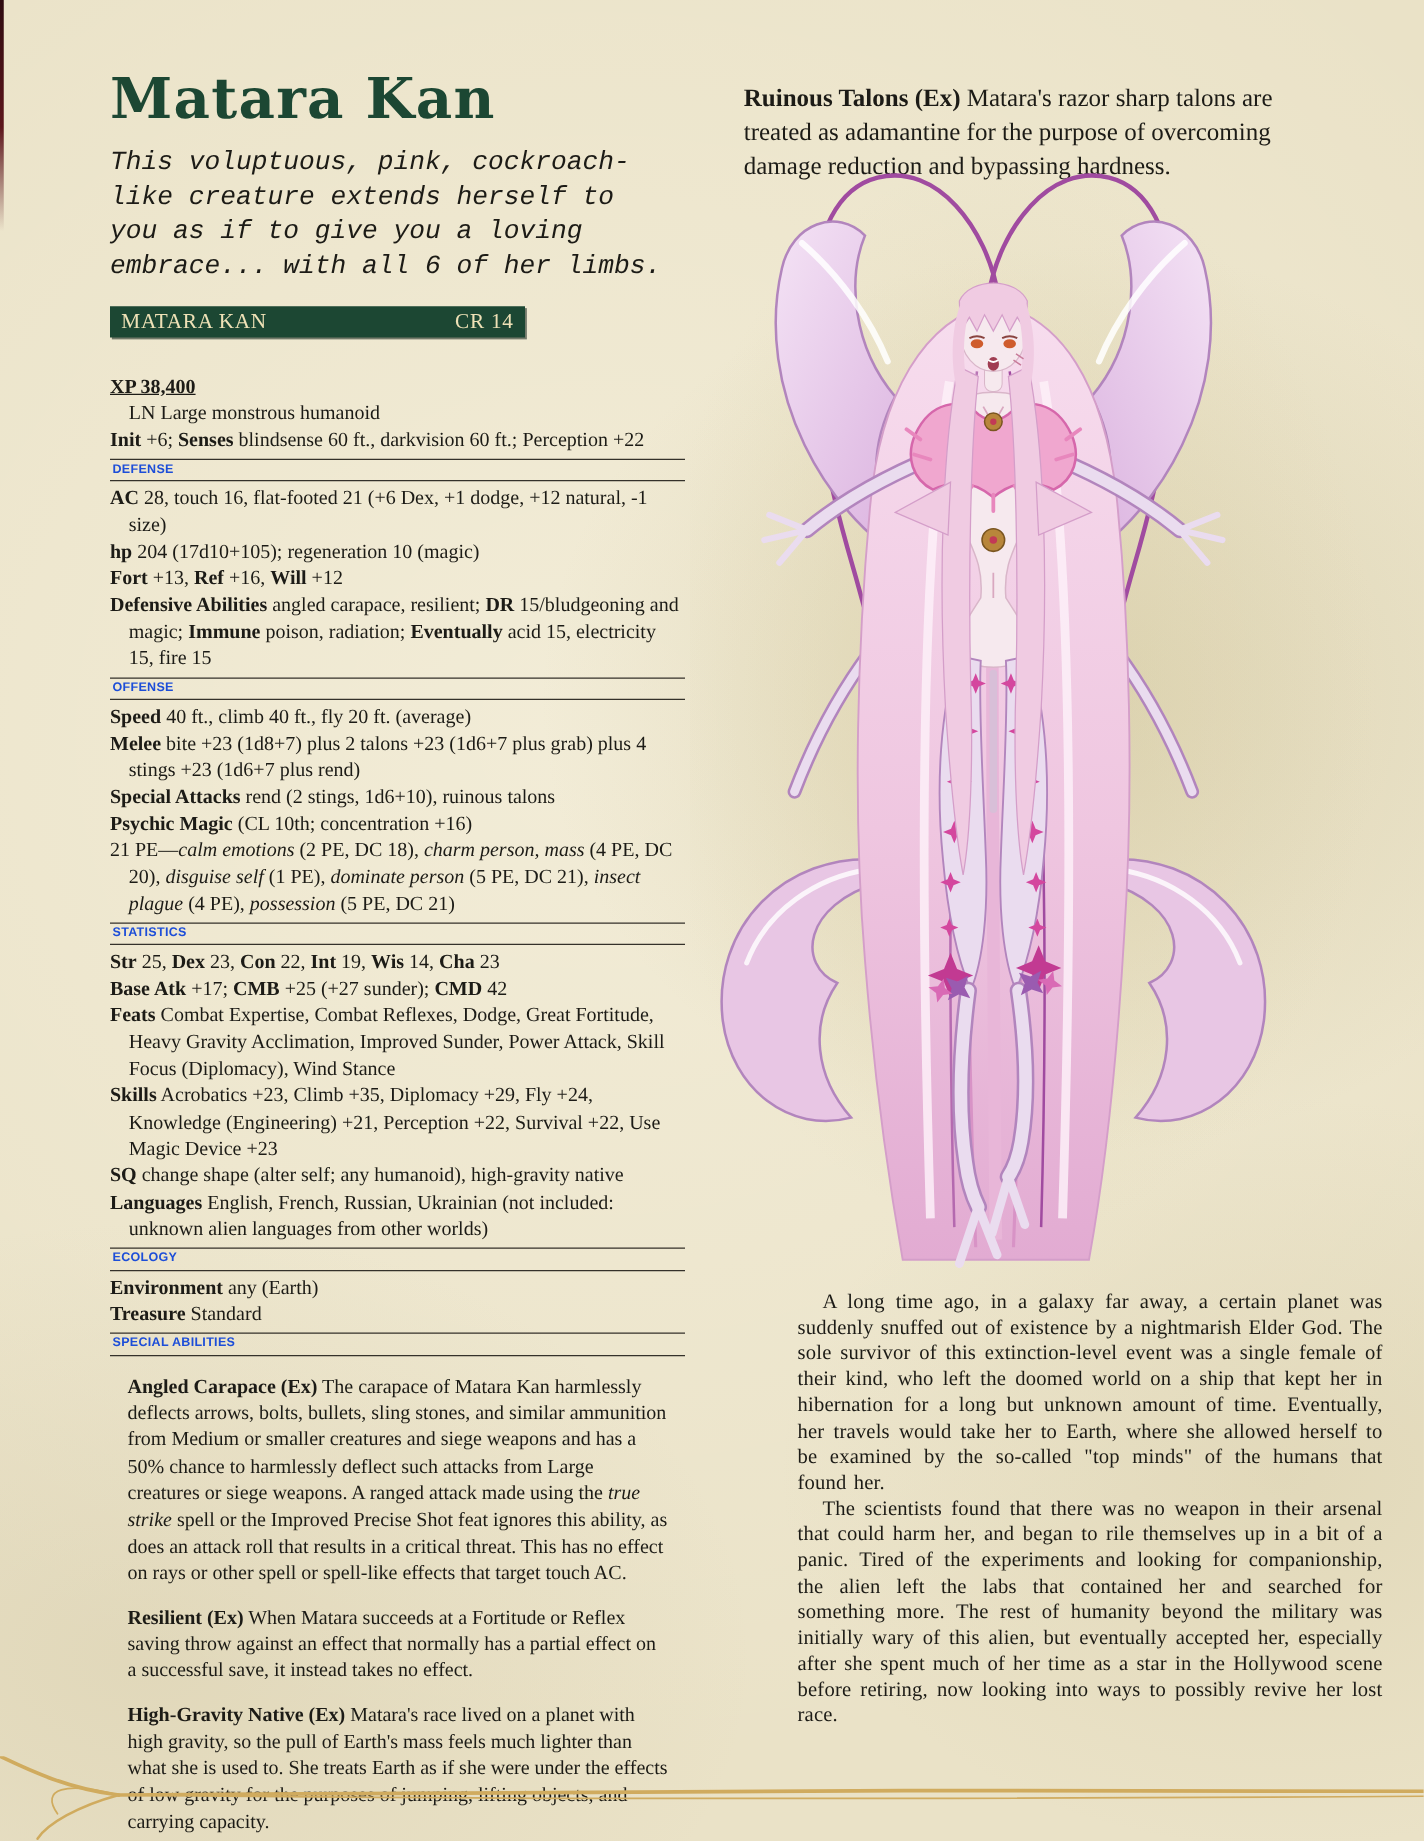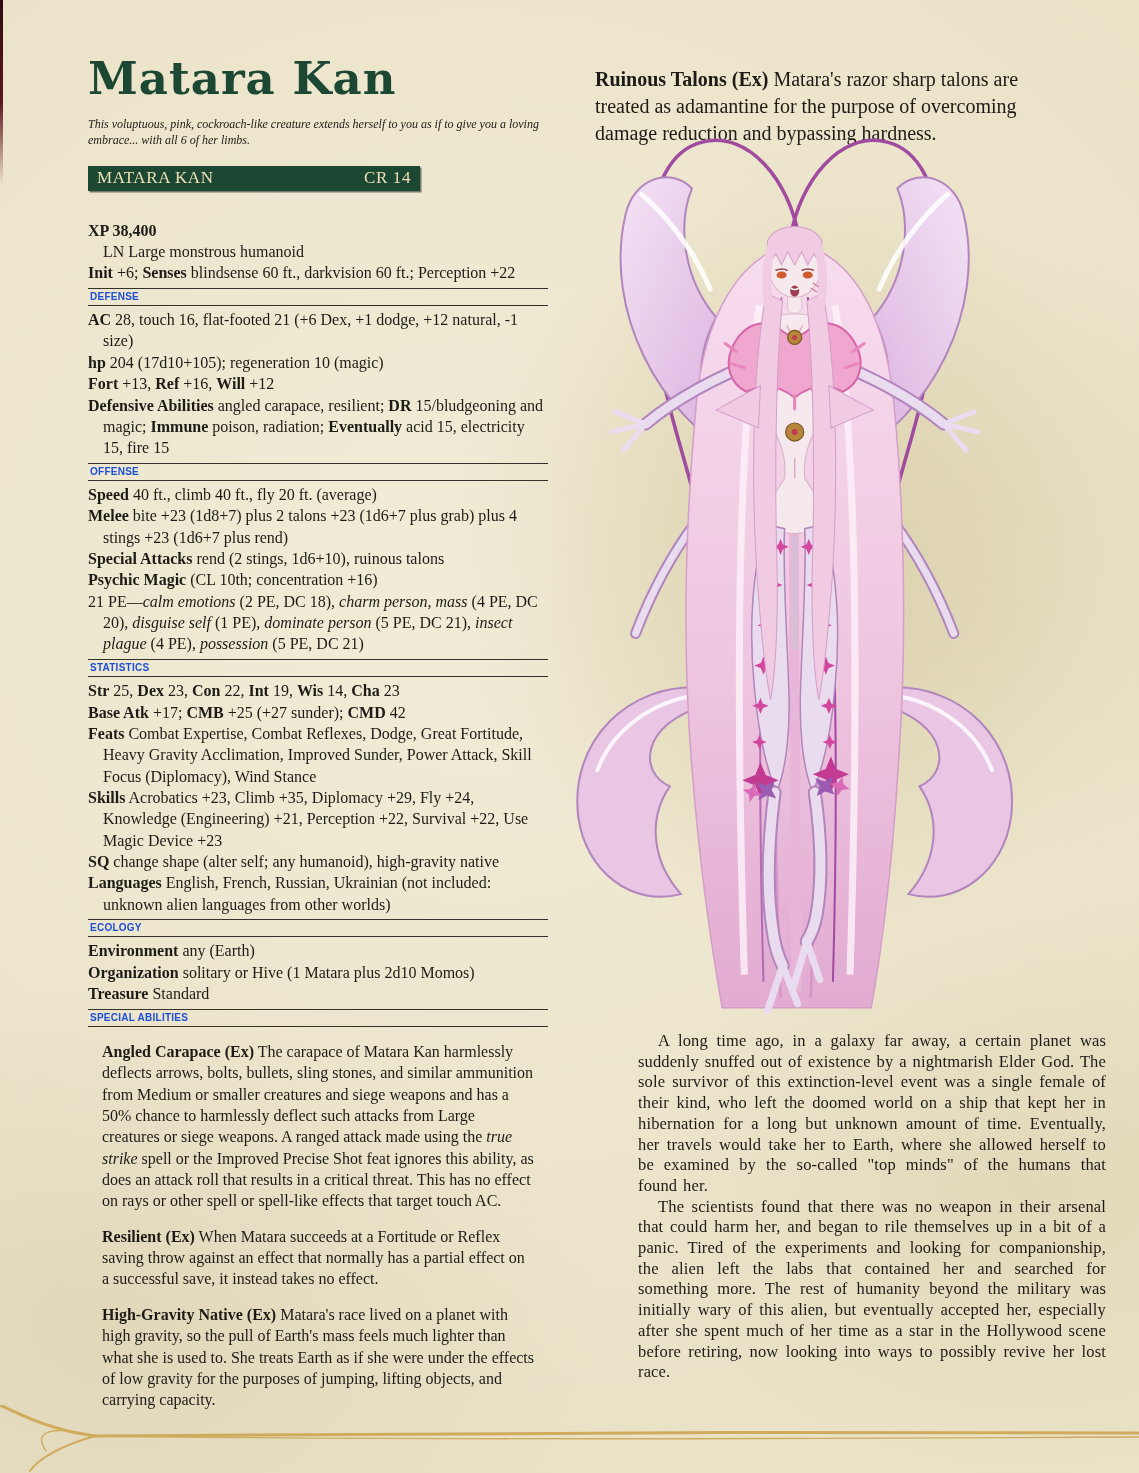--- a/index.html
+++ b/index.html
@@ -11,30 +11,30 @@
       radial-gradient(ellipse 700px 500px at 10% 90%, rgba(176,162,118,0.16), rgba(176,162,118,0) 70%),
       radial-gradient(ellipse 560px 420px at 90% 80%, rgba(186,172,122,0.18), rgba(186,172,122,0) 72%),
       radial-gradient(ellipse 1200px 1100px at 42% 40%, rgba(255,252,240,0.40), rgba(255,252,240,0) 75%),
       #eae2c7;
   }
   .edge-mark{position:absolute;left:0;top:0;width:3px;height:185px;
     background:linear-gradient(#2e0b10,#5d161c 55%,rgba(93,22,28,0));}
   .left-col{position:absolute;left:88px;top:56px;width:460px;}
   .page-title{font-family:"DejaVu Serif", serif;font-weight:bold;font-size:45px;
     color:#1c4733;letter-spacing:1px;margin:0 0 16px 0;line-height:1;}
-  .flavor{font-style:italic;font-size:12px;line-height:1.32;margin:0 0 17px 0;width:452px;}
+  .flavor{font-style:italic;font-size:21px;line-height:1.32;margin:0 0 17px 0;width:452px;font-family:Liberation Mono, monospace;}
   .cr-bar{width:314px;height:25px;background:#1c4733;color:#eee1b6;display:flex;
     justify-content:space-between;align-items:center;padding:0 9px;font-size:17px;
     letter-spacing:0.6px;box-shadow:1.5px 1.5px 0 rgba(14,33,24,0.55);}
   .statblock{margin-top:29px;width:460px;font-size:16px;line-height:1.335;}
   .sec-header{border-top:1.6px solid #34312a;border-bottom:1.6px solid #34312a;
     color:#1d4ed8;font-family:"Liberation Sans", sans-serif;font-weight:bold;
     font-size:10px;letter-spacing:0.25px;padding:1px 0 2px 2px;margin:4px 0 3px 0;}
   .stat-line{margin:0;padding-left:15px;text-indent:-15px;}
-  .stat-line.plain{padding-left:0;text-indent:0;}
+  .stat-line.plain{padding-left:0;text-indent:0;text-decoration:underline;}
   .stat-line.indented{padding-left:15px;text-indent:0;}
   .ability-para{margin:14px;padding:0;}
   .ability-top{position:absolute;left:595px;top:46px;width:472px;font-size:20px;line-height:1.35;}
   .illustration{position:absolute;left:552px;top:124px;width:586px;height:906px;}
   .lore{position:absolute;left:595px;top:1031px;width:468px;font-size:16.5px;
     line-height:1.255;text-align:justify;letter-spacing:0.15px;word-spacing:1.5px;margin-left:43px;}
   .lore p{margin:0;text-indent:20px;}
   .flourish{position:absolute;left:0;top:1405px;width:1139px;height:68px;}
   b{font-weight:bold;}
 </style>
@@ -72,21 +72,20 @@
     <div class="sec-header">STATISTICS</div>
     <p class="stat-line"><b>Str</b> 25, <b>Dex</b> 23, <b>Con</b> 22, <b>Int</b> 19, <b>Wis</b> 14, <b>Cha</b> 23</p>
     <p class="stat-line"><b>Base Atk</b> +17; <b>CMB</b> +25 (+27 sunder); <b>CMD</b> 42</p>
     <p class="stat-line"><b>Feats</b> Combat Expertise, Combat Reflexes, Dodge, Great Fortitude, Heavy Gravity Acclimation, Improved Sunder, Power Attack, Skill Focus (Diplomacy), Wind Stance</p>
     <p class="stat-line"><b>Skills</b> Acrobatics +23, Climb +35, Diplomacy +29, Fly +24, Knowledge (Engineering) +21, Perception +22, Survival +22, Use Magic Device +23</p>
     <p class="stat-line"><b>SQ</b> change shape (alter self; any humanoid), high-gravity native</p>
     <p class="stat-line"><b>Languages</b> English, French, Russian, Ukrainian (not included: unknown alien languages from other worlds)</p>
 
     <div class="sec-header">ECOLOGY</div>
     <p class="stat-line"><b>Environment</b> any (Earth)</p>
-    <p class="stat-line"><b>Organization</b> solitary or Hive (1 Matara plus 2d10 Momos)</p>
     <p class="stat-line"><b>Treasure</b> Standard</p>
 
     <div class="sec-header">SPECIAL ABILITIES</div>
     <p class="ability-para"><b>Angled Carapace (Ex)</b> The carapace of Matara Kan harmlessly deflects arrows, bolts, bullets, sling stones, and similar ammunition from Medium or smaller creatures and siege weapons and has a 50% chance to harmlessly deflect such attacks from Large creatures or siege weapons. A ranged attack made using the <i>true strike</i> spell or the Improved Precise Shot feat ignores this ability, as does an attack roll that results in a critical threat. This has no effect on rays or other spell or spell-like effects that target touch AC.</p>
     <p class="ability-para"><b>Resilient (Ex)</b> When Matara succeeds at a Fortitude or Reflex saving throw against an effect that normally has a partial effect on a successful save, it instead takes no effect.</p>
     <p class="ability-para"><b>High-Gravity Native (Ex)</b> Matara's race lived on a planet with high gravity, so the pull of Earth's mass feels much lighter than what she is used to. She treats Earth as if she were under the effects of low gravity for the purposes of jumping, lifting objects, and carrying capacity.</p>
   </div>
 </div>
 
 <p class="ability-top"><b>Ruinous Talons (Ex)</b> Matara's razor sharp talons are treated as adamantine for the purpose of overcoming damage reduction and bypassing hardness.</p>

